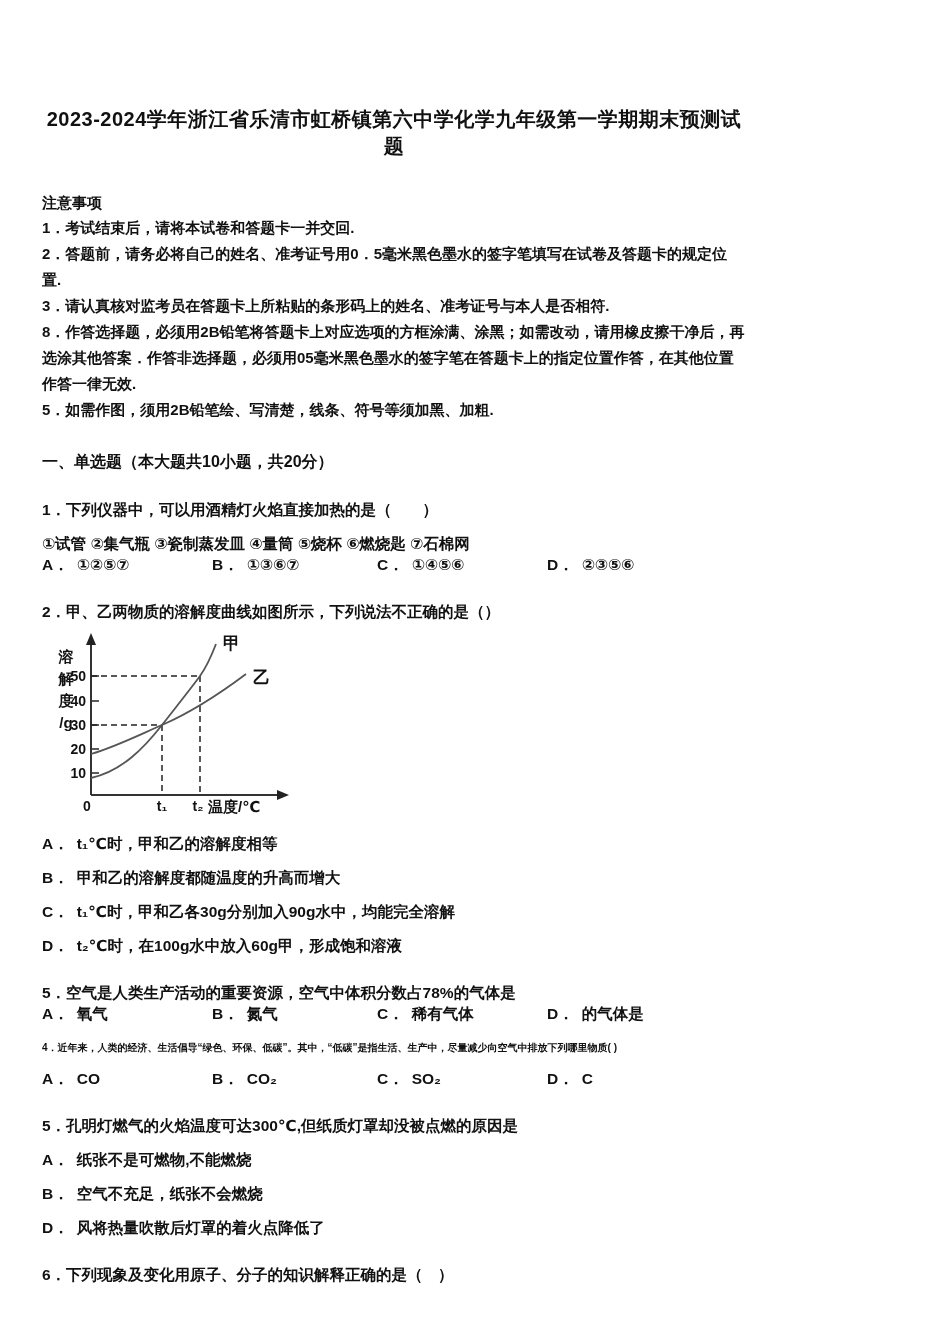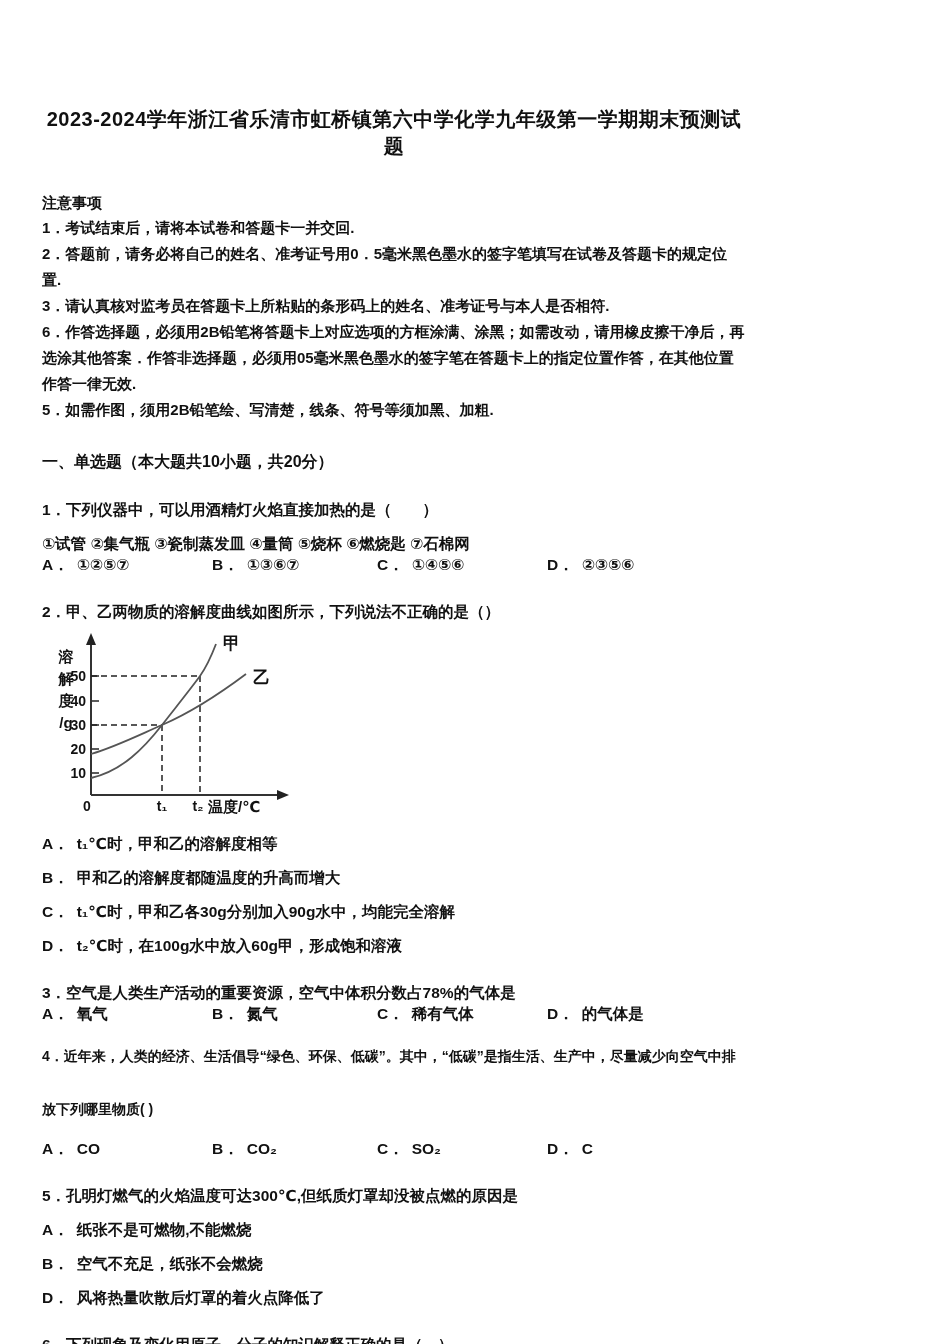--- a/index.html
+++ b/index.html
@@ -18,21 +18,21 @@
   .notice p{margin:0;font-size:15px;line-height:26px;}
   .section-heading{font-size:16px;margin-top:28px;line-height:22px;}
   .qline{font-size:15.5px;line-height:21px;margin-top:26px;}
   .qline.tight{margin-top:13px;}
   .opt-row{
     display:grid;grid-template-columns:170px 165px 170px auto;
     font-size:15.5px;line-height:21px;
   }
   .opt-block{font-size:15.5px;line-height:21px;margin-top:13px;}
   .opt-label{margin-right:8px;}
-  .para{font-size:14px;line-height:53px;margin-top:6px;}
+  .para{font-size:10px;line-height:36px;margin-top:6px;}
   .chart-wrap{margin:8px 0 0 -10px;height:190px;}
   svg text{
     font-family:"Liberation Sans","DejaVu Sans",sans-serif;
     fill:#111;font-weight:600;font-size:14px;
   }
   svg .ylab{font-size:15px;font-weight:700;}
   svg .serieslab{font-size:17px;font-weight:700;}
   svg .xaxlab{font-size:15px;font-weight:700;}
   svg .ax{stroke:#333;stroke-width:2;}
   svg .tick{stroke:#333;stroke-width:1.6;}
@@ -45,21 +45,21 @@
 
 <div class="page">
 
   <h1 class="exam-title">2023-2024学年浙江省乐清市虹桥镇第六中学化学九年级第一学期期末预测试题</h1>
 
   <div class="notice-heading">注意事项</div>
   <div class="notice">
     <p>1．考试结束后，请将本试卷和答题卡一并交回.</p>
     <p>2．答题前，请务必将自己的姓名、准考证号用0．5毫米黑色墨水的签字笔填写在试卷及答题卡的规定位置.</p>
     <p>3．请认真核对监考员在答题卡上所粘贴的条形码上的姓名、准考证号与本人是否相符.</p>
-    <p>6．作答选择题，必须用2B铅笔将答题卡上对应选项的方框涂满、涂黑；如需改动，请用橡皮擦干净后，再选涂其他答案．作答非选择题，必须用05毫米黑色墨水的签字笔在答题卡上的指定位置作答，在其他位置作答一律无效.</p>
+    <p>8．作答选择题，必须用2B铅笔将答题卡上对应选项的方框涂满、涂黑；如需改动，请用橡皮擦干净后，再选涂其他答案．作答非选择题，必须用05毫米黑色墨水的签字笔在答题卡上的指定位置作答，在其他位置作答一律无效.</p>
     <p>5．如需作图，须用2B铅笔绘、写清楚，线条、符号等须加黑、加粗.</p>
   </div>
 
   <div class="section-heading">一、单选题（本大题共10小题，共20分）</div>
 
   <div class="qline">1．下列仪器中，可以用酒精灯火焰直接加热的是（　　）</div>
   <div class="qline tight">①试管 ②集气瓶 ③瓷制蒸发皿 ④量筒 ⑤烧杯 ⑥燃烧匙 ⑦石棉网</div>
   <div class="opt-row">
     <span><span class="opt-label">A．</span><span>①②⑤⑦</span></span>
     <span><span class="opt-label">B．</span><span>①③⑥⑦</span></span>
@@ -110,21 +110,21 @@
       <text class="serieslab" x="191" y="19">甲</text>
       <text class="serieslab" x="221" y="53">乙</text>
     </svg>
   </div>
 
   <div class="opt-block"><span class="opt-label">A．</span><span>t₁℃时，甲和乙的溶解度相等</span></div>
   <div class="opt-block"><span class="opt-label">B．</span><span>甲和乙的溶解度都随温度的升高而增大</span></div>
   <div class="opt-block"><span class="opt-label">C．</span><span>t₁℃时，甲和乙各30g分别加入90g水中，均能完全溶解</span></div>
   <div class="opt-block"><span class="opt-label">D．</span><span>t₂℃时，在100g水中放入60g甲，形成饱和溶液</span></div>
 
-  <div class="qline">3．空气是人类生产活动的重要资源，空气中体积分数占78%的气体是</div>
+  <div class="qline">5．空气是人类生产活动的重要资源，空气中体积分数占78%的气体是</div>
   <div class="opt-row">
     <span><span class="opt-label">A．</span><span>氧气</span></span>
     <span><span class="opt-label">B．</span><span>氮气</span></span>
     <span><span class="opt-label">C．</span><span>稀有气体</span></span>
     <span><span class="opt-label">D．</span><span>的气体是</span></span>
   </div>
 
   <div class="para">4．近年来，人类的经济、生活倡导“绿色、环保、低碳”。其中，“低碳”是指生活、生产中，尽量减少向空气中排放下列哪里物质( )</div>
   <div class="opt-row" style="margin-top:2px;">
     <span><span class="opt-label">A．</span><span>CO</span></span>

